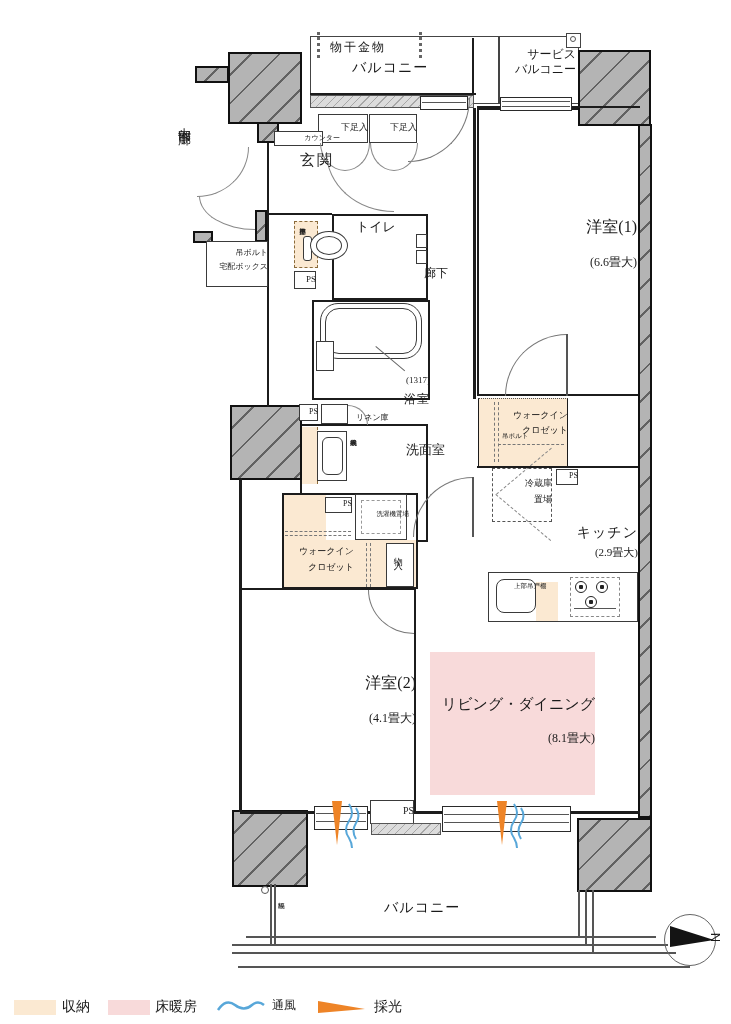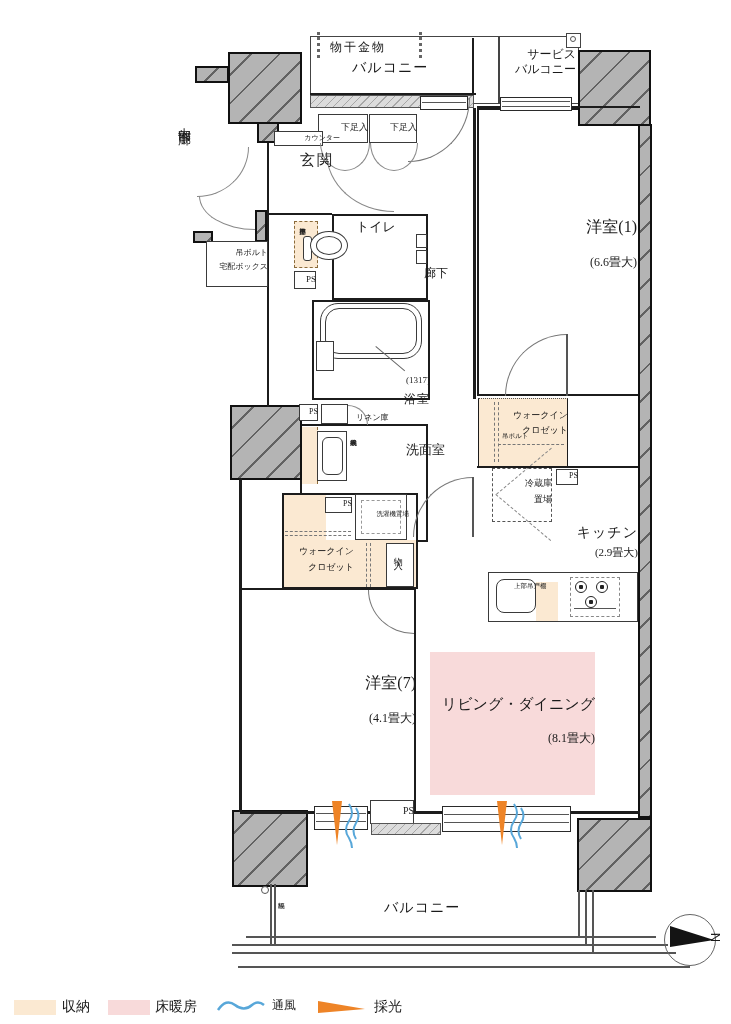--- a/index.html
+++ b/index.html
@@ -204,21 +204,21 @@
   <div class="lb v" style="left:393px;top:550px;font-size:9px;letter-spacing:3px;">物入</div>
   <div class="lb c" style="left:478px;top:410px;width:90px;font-size:9px;">ウォークイン</div>
   <div class="lb c" style="left:478px;top:425px;width:90px;font-size:9px;">クロゼット</div>
   <div class="lb" style="left:502px;top:432px;font-size:6.5px;">吊ボルト</div>
   <div class="lb c" style="left:492px;top:478px;width:60px;font-size:9px;">冷蔵庫</div>
   <div class="lb c" style="left:492px;top:494px;width:60px;font-size:9px;">置場</div>
   <div class="lb c" style="left:556px;top:471px;width:22px;font-size:8px;">PS</div>
   <div class="lb c" style="left:477px;top:525px;width:161px;font-size:14px;letter-spacing:1px;">キッチン</div>
   <div class="lb c" style="left:477px;top:546px;width:161px;font-size:11px;">(2.9畳大)</div>
   <div class="lb" style="left:514px;top:582px;font-size:6.5px;">上部吊戸棚</div>
-  <div class="lb c" style="left:240px;top:674px;width:176px;font-size:16px;">洋室(7)</div>
+  <div class="lb c" style="left:240px;top:674px;width:176px;font-size:16px;">洋室(2)</div>
   <div class="lb c" style="left:240px;top:712px;width:176px;font-size:12px;">(4.1畳大)</div>
   <div class="lb c" style="left:430px;top:696px;width:165px;font-size:15px;">リビング・ダイニング</div>
   <div class="lb c" style="left:430px;top:732px;width:165px;font-size:12px;">(8.1畳大)</div>
   <div class="lb c" style="left:370px;top:805px;width:44px;font-size:10px;">PS</div>
   <div class="lb" style="left:384px;top:900px;font-size:14px;letter-spacing:1px;">バルコニー</div>
   <div class="lb v" style="left:278px;top:897px;font-size:6.5px;">隔板</div>
 
   <div class="circ" style="left:664px;top:914px;width:52px;height:52px;border-color:#666;background:transparent;"></div>
   <div class="a" style="left:670px;top:926px;width:0;height:0;border-left:44px solid #141414;border-top:14px solid transparent;border-bottom:7px solid transparent;"></div>
   <div class="lb" style="left:710px;top:930px;font-size:13px;transform:rotate(90deg);font-family:'Liberation Sans','DejaVu Sans',sans-serif;">N</div>

